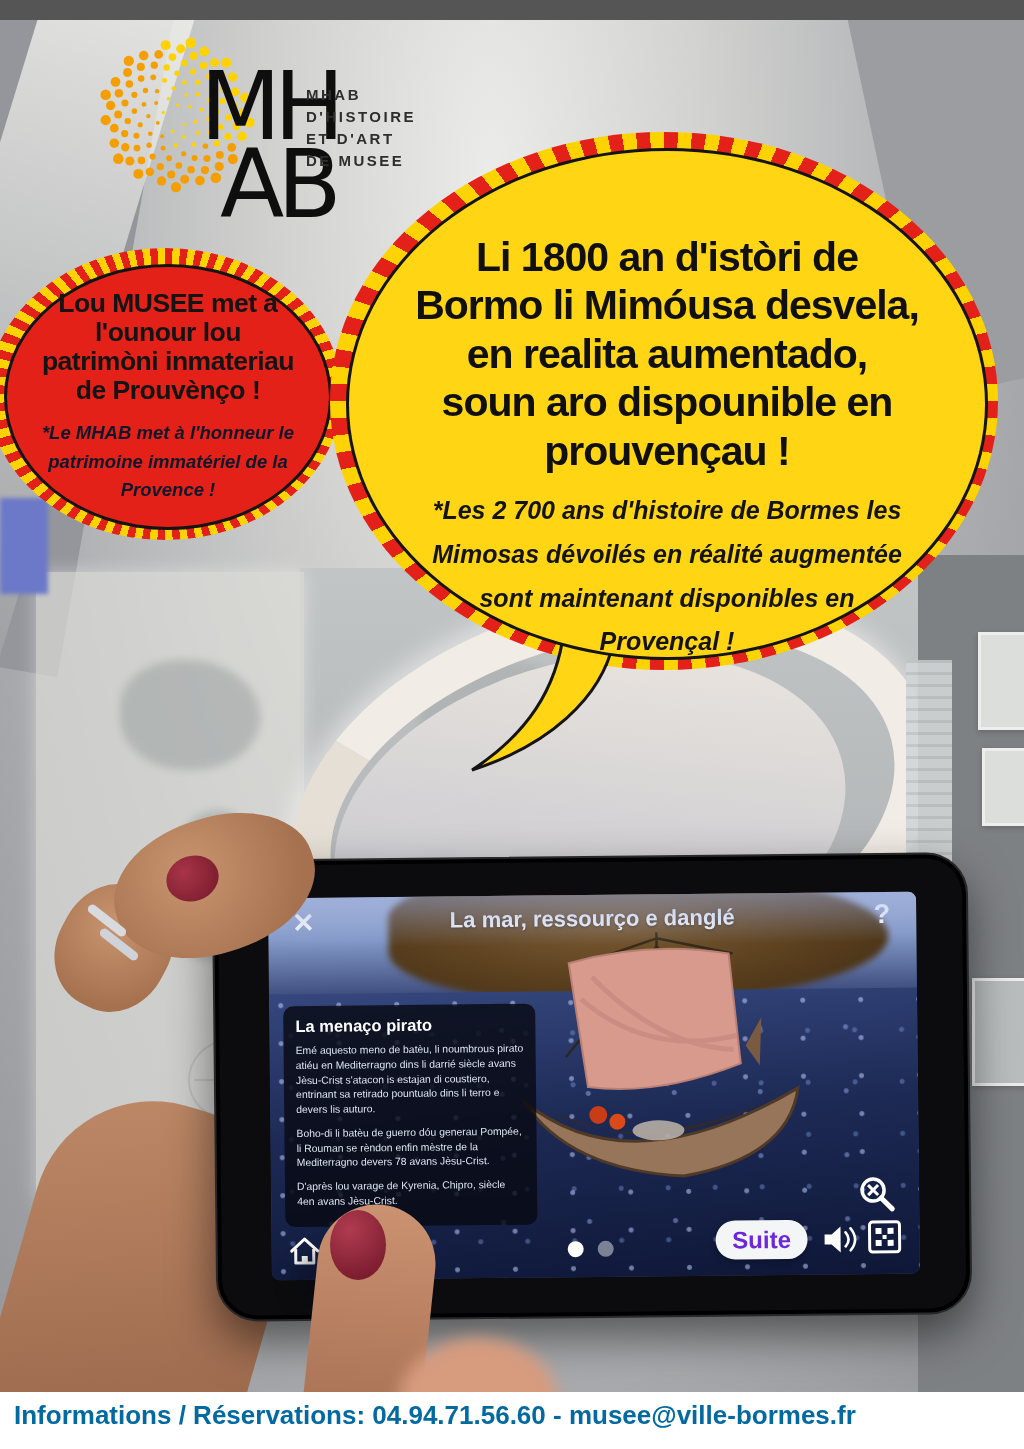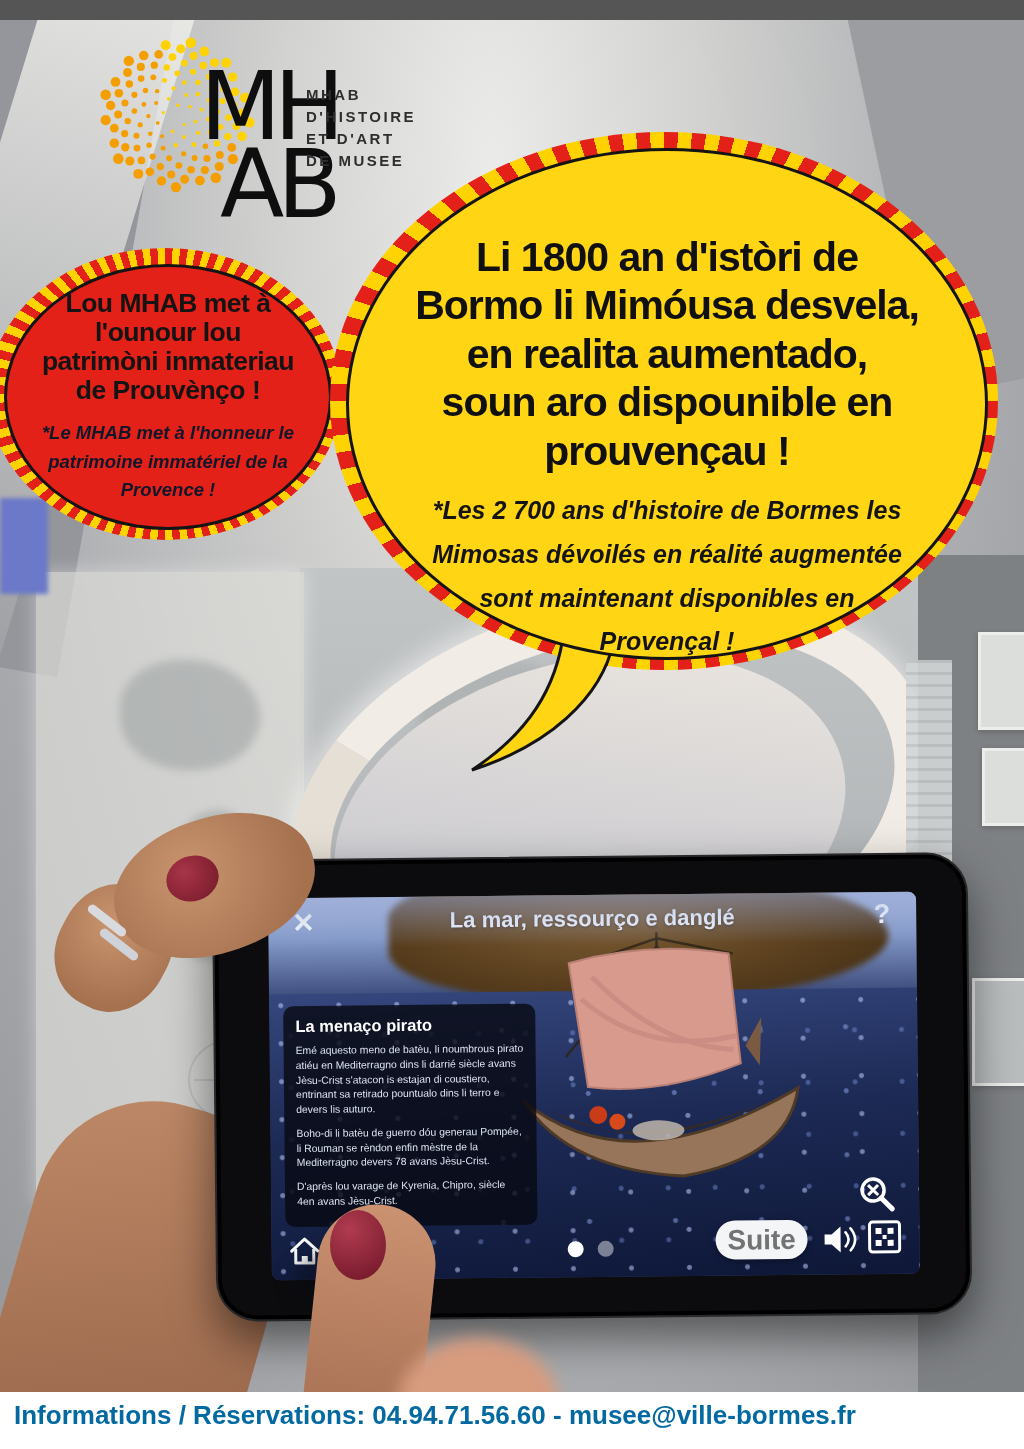--- a/index.html
+++ b/index.html
@@ -80,21 +80,21 @@
   .info-panel{left:14px;top:108px;width:252px;z-index:5;background:rgba(7,9,17,.8);border-radius:10px;
     padding:11px 12px 8px 12px;box-sizing:border-box;}
   .panel-title{color:#fff;font-weight:700;font-size:16.5px;margin:0 0 8px 0;}
   .info-panel p{color:#dde4f0;font-size:10.4px;line-height:1.42;margin:0 0 9px 0;}
   .ship{left:238px;top:30px;z-index:3;}
   .home-btn{left:16px;top:336px;z-index:6;}
   .page-dots{left:296px;top:346px;z-index:6;display:flex;gap:14px;align-items:center;}
   .pgdot{width:16px;height:16px;border-radius:50%;background:rgba(255,255,255,.45);}
   .pgdot.active{background:#fff;}
   .suite-btn{left:444px;top:327px;width:92px;height:39px;z-index:6;background:#f3f5f7;border-radius:20px;
-    color:#737373;font-size:28px;font-weight:700;text-align:center;line-height:39px;
+    color:#6d28d9;font-size:24px;font-weight:700;text-align:center;line-height:39px;
     box-shadow:0 2px 6px rgba(0,0,0,.35);}
   .speaker-btn{left:549px;top:331px;z-index:6;}
   .qr-btn{left:596px;top:328px;z-index:6;}
   .zoomout-btn{left:586px;top:282px;z-index:6;}
 
   
   .skin{background:radial-gradient(circle at 40% 35%, #c9946f, #a5714f 75%);}
   .grip-hand{left:112px;top:798px;width:205px;height:135px;border-radius:48%;transform:rotate(-18deg);z-index:22;}
   .grip-nail{left:166px;top:836px;width:53px;height:45px;border-radius:50%;transform:rotate(-18deg);
     background:radial-gradient(circle at 38% 32%, #a83448, #7c1e2e 80%);z-index:23;}
@@ -263,21 +263,21 @@
   </div>
   <div class="abs orgname">
     <div>MHAB</div>
     <div>D'HISTOIRE</div>
     <div>ET D'ART</div>
     <div>DE MUSEE</div>
   </div>
 
   <div class="abs spike-ring red-ring"></div>
   <div class="bubble-inner red-inner">
-    <div class="abs red-main">Lou MHAB met à
+    <div class="abs red-main">Lou MUSEE met à
 l'ounour lou
 patrimòni inmateriau
 de Prouvènço !</div>
     <div class="abs red-sub">*Le MHAB met à l'honneur le
 patrimoine immatériel de la
 Provence !</div>
   </div>
 
   <div class="abs spike-ring yellow-ring"></div>
   <svg class="abs bubble-tail" width="170" height="150" viewBox="0 0 170 150">

